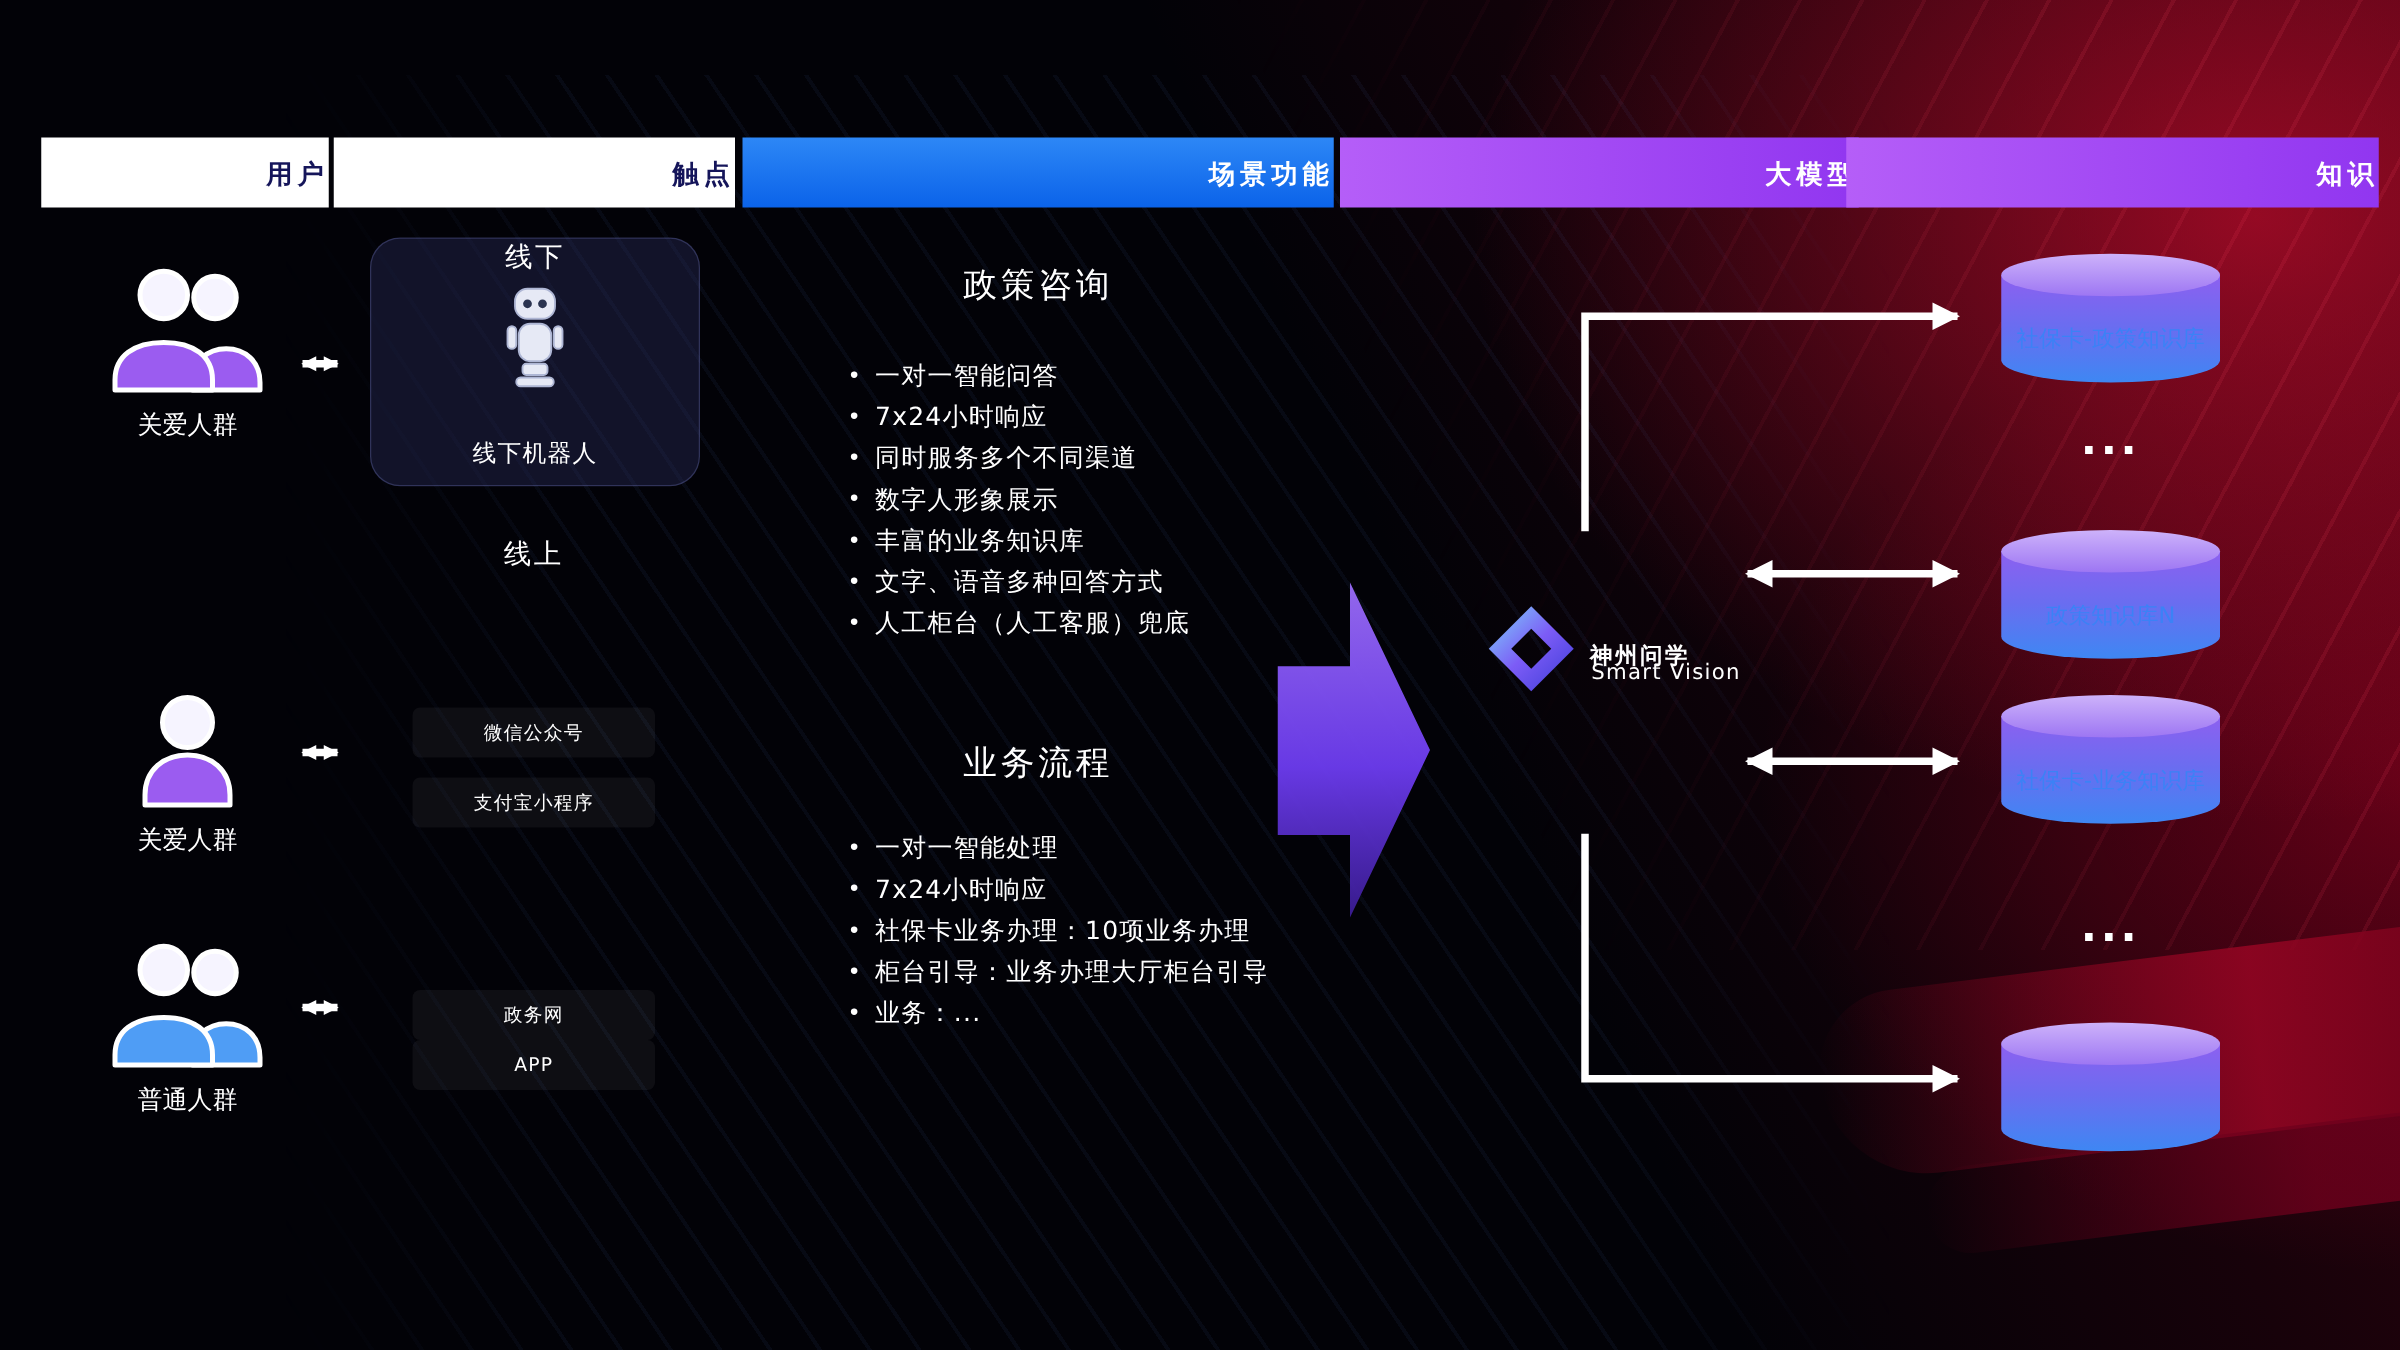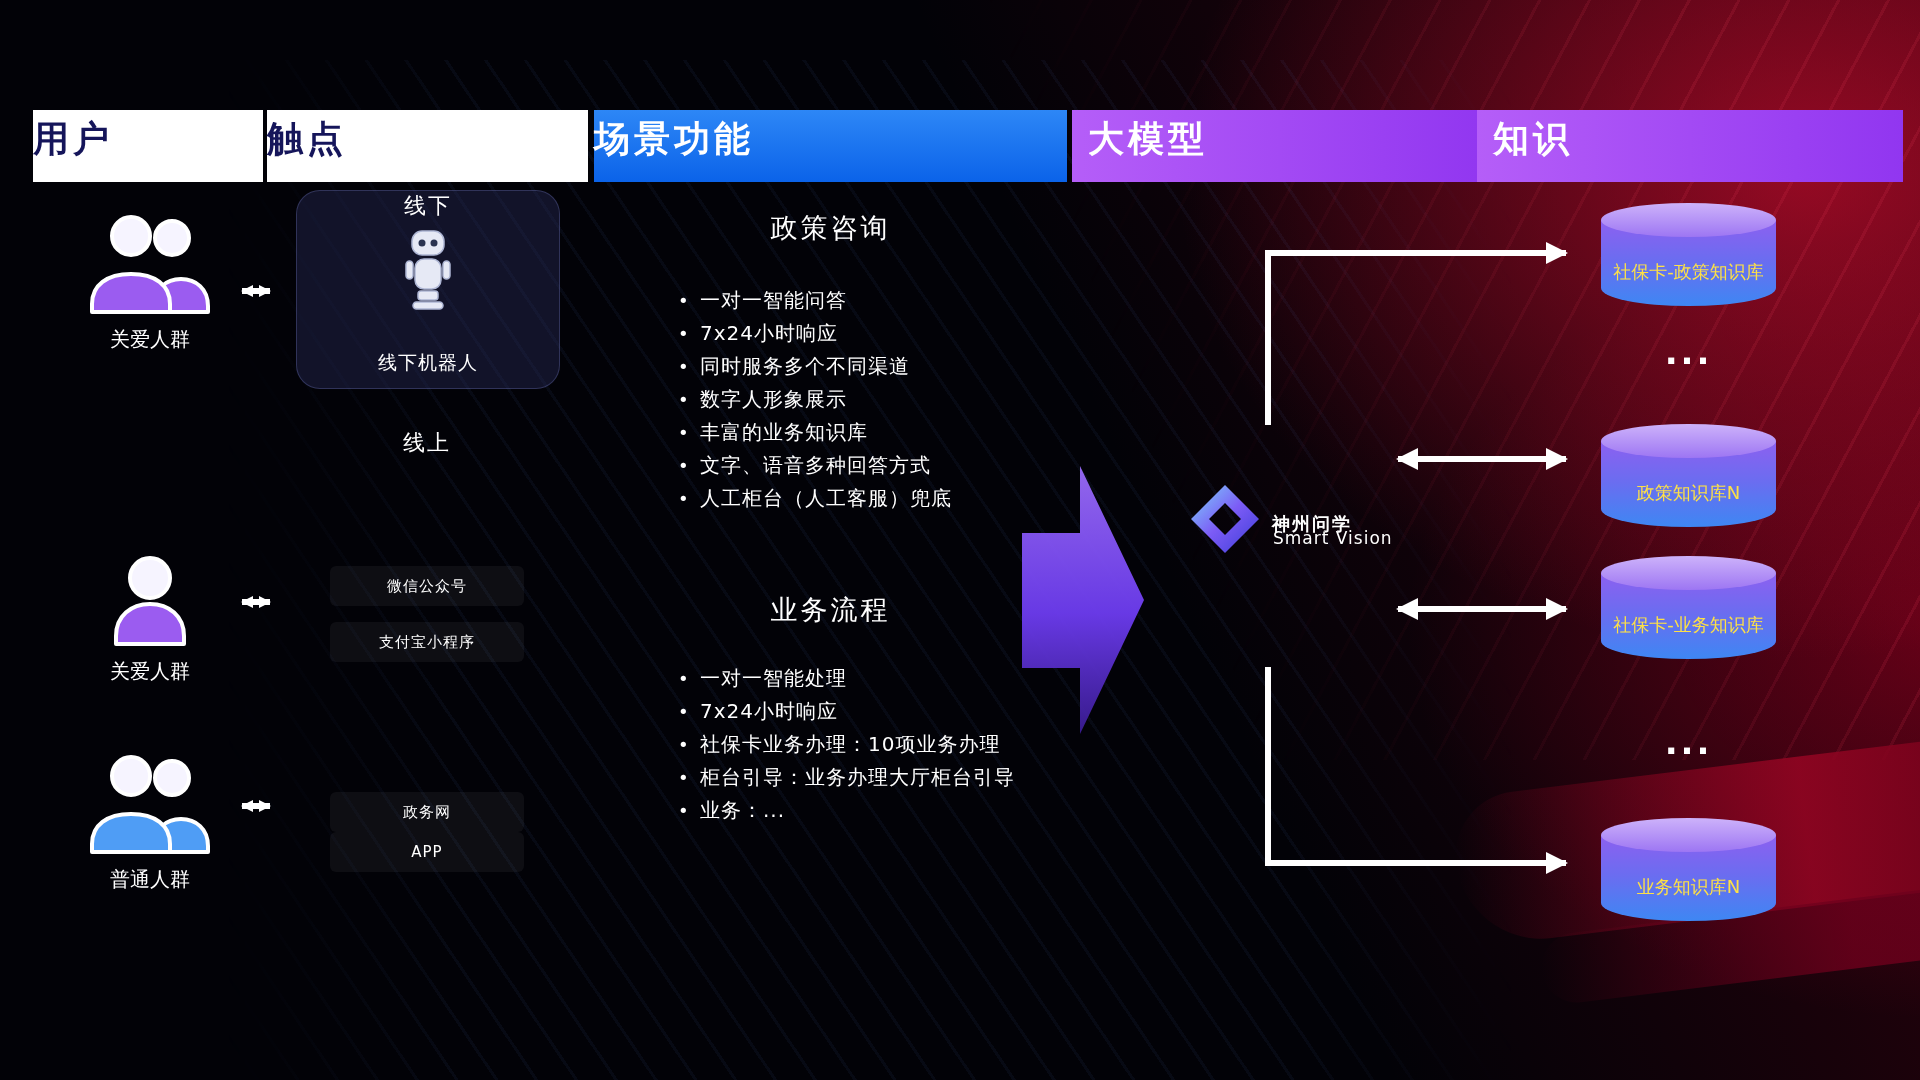--- a/index.html
+++ b/index.html
@@ -33,22 +33,22 @@
     border-radius:90px 0 0 120px;transform:rotate(-7deg);
     background:linear-gradient(90deg, transparent 0%, rgba(150,5,35,.85) 55%, rgba(95,0,22,.9) 100%);
   }
   .swoosh2{
     position:absolute;left:1540px;top:905px;width:520px;height:70px;pointer-events:none;
     border-radius:60px 0 0 60px;transform:rotate(-7deg);
     background:linear-gradient(90deg, transparent 0%, rgba(110,0,28,.8) 60%);
   }
   
   .hdr{
-    position:absolute;top:110px;height:72px;line-height:58px;text-align:left;
-    font-size:36px;font-weight:bold;letter-spacing:4px;
+    position:absolute;top:110px;height:56px;line-height:58px;text-align:right;
+    font-size:21px;font-weight:bold;letter-spacing:4px;
   }
   .hdr-white{background:#ffffff;color:#15155a;}
   .hdr-blue{background:linear-gradient(180deg,#2d87f6,#0b63e9);color:#fff;}
   .hdr-purple{background:linear-gradient(90deg,#b55ef8,#9136f0);color:#fff;padding-left:16px;}
   
   .user{position:absolute;text-align:center;}
   .user-label{margin-top:6px;font-size:20px;color:#fff;}
   
   .offline-box{
     position:absolute;left:296px;top:190px;width:262px;height:197px;border-radius:24px;
@@ -78,21 +78,21 @@
     background:linear-gradient(180deg,#cdb2fa,#9d76f3);
   }
   .cyl .body{
     position:absolute;top:17px;left:0;width:175px;height:86px;
     background:linear-gradient(180deg,#8d60f0 0%,#6a6df0 48%,#3e87f3 100%);
     border-radius:0 0 88px 88px / 0 0 18px 18px;
   }
   .cyl .lbl{
     position:absolute;left:6px;right:6px;top:26px;bottom:6px;z-index:3;
     display:flex;align-items:center;justify-content:center;text-align:center;
-    font-size:18px;line-height:23px;color:#fde047;
+    font-size:18px;line-height:23px;color:#3b82f6;
   }
   .dots{position:absolute;width:175px;text-align:center;font-size:34px;font-weight:bold;letter-spacing:3px;color:#fff;}
   
   .overlay{position:absolute;inset:0;pointer-events:none;}
 </style>
 </head>
 <body>
 
 <div id="stage">
 
@@ -223,21 +223,20 @@
   </div>
   <div class="cyl" style="left:1601px;top:556px">
     <div class="top"></div>
     <div class="body"></div>
     <div class="lbl">社保卡-业务知识库</div>
   </div>
   <div class="dots" style="left:1601px;top:722px">...</div>
   <div class="cyl" style="left:1601px;top:818px">
     <div class="top"></div>
     <div class="body"></div>
-    <div class="lbl">业务知识库N</div>
   </div>
 
   <svg class="overlay" width="1920" height="1080" viewBox="0 0 1920 1080">
     <defs>
       <marker id="ah" markerWidth="26" markerHeight="26" refX="22" refY="13" orient="auto-start-reverse" markerUnits="userSpaceOnUse">
         <path d="M2,2 L24,13 L2,24 Z" fill="#ffffff"></path>
       </marker>
       <marker id="ahs" markerWidth="16" markerHeight="16" refX="13" refY="8" orient="auto-start-reverse" markerUnits="userSpaceOnUse">
         <path d="M2,2 L14,8 L2,14 Z" fill="#ffffff"></path>
       </marker>

